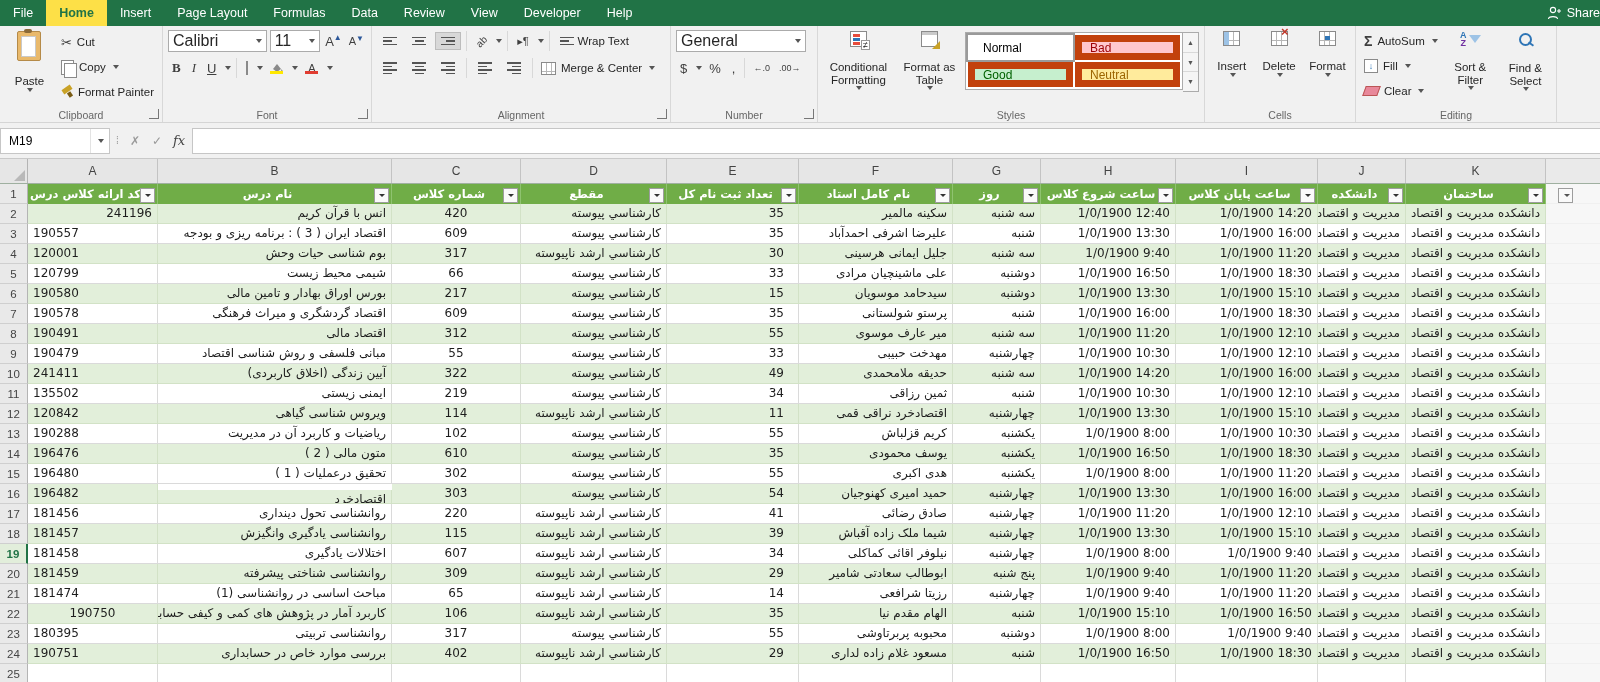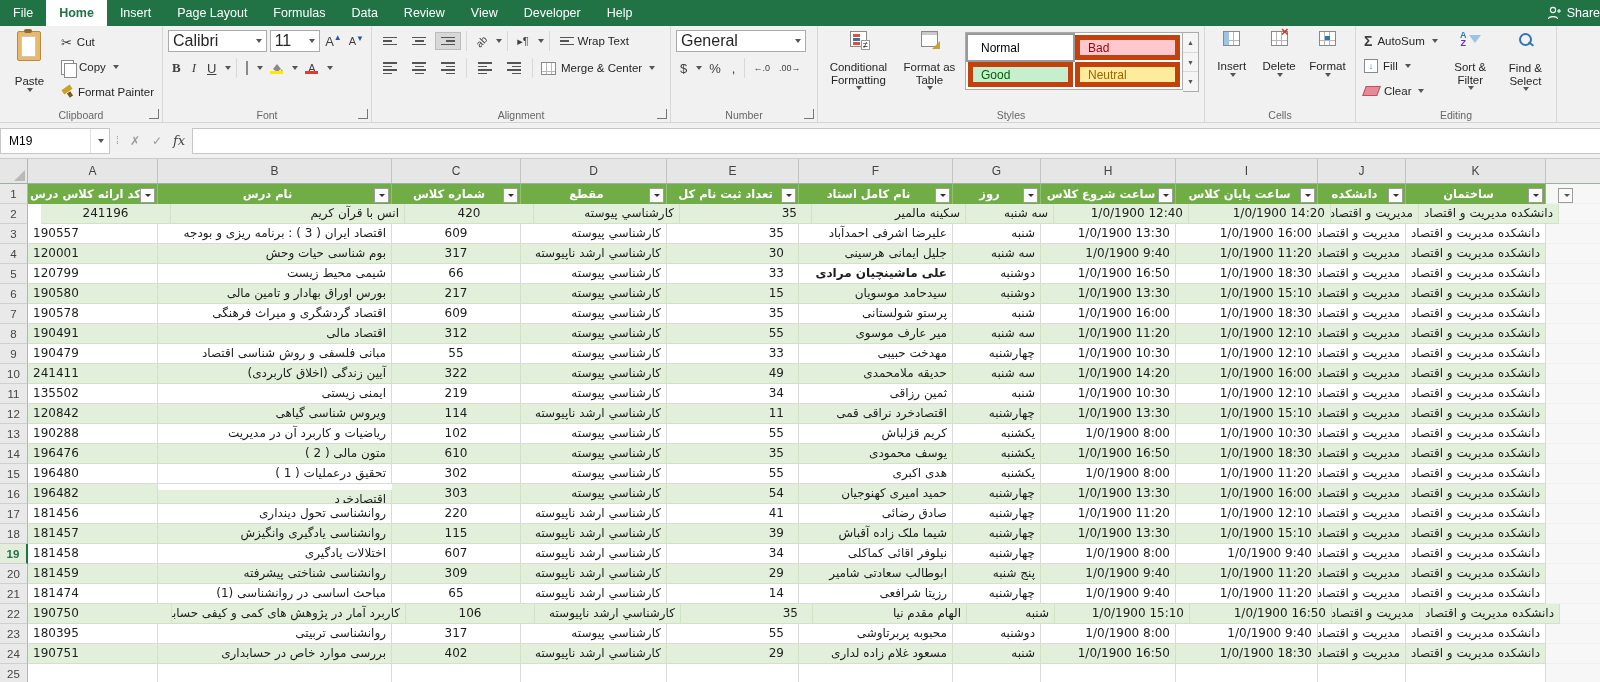--- a/index.html
+++ b/index.html
@@ -2,21 +2,21 @@
 <html style="--green: #217346; --thead: #70AD47; --band: #E2EFDA;"><head>
 <meta charset="utf-8">
 <style>
   html,body{margin:0;padding:0;}
   body{font-family:"Liberation Sans",sans-serif;-webkit-font-smoothing:antialiased;}
   .app{position:relative;width:1600px;height:682px;overflow:hidden;background:#fff;}
 
   
   .tabbar{height:26px;background:var(--green,#217346);display:flex;align-items:stretch;color:#fff;font-size:12.5px;position:relative;}
   .rtab{padding:0 13px;display:flex;align-items:center;cursor:default;white-space:nowrap;}
-  .rtab.active{background:#ffffff;color:var(--green,#217346);font-weight:bold;}
+  .rtab.active{background:#fde047;color:var(--green,#217346);font-weight:bold;}
   .tellme{display:flex;align-items:center;gap:6px;padding:0 12px;white-space:nowrap;}
   .share{position:absolute;right:-8px;top:0;height:26px;display:flex;align-items:center;gap:5px;padding:0 8px;white-space:nowrap;}
 
   
   .ribbon{height:96px;background:#f1f1f1;border-bottom:1px solid #d5d5d5;display:flex;align-items:stretch;font-size:11.5px;color:#262626;}
   .group{position:relative;border-right:1px solid #d8d8d8;padding:3px 5px 17px 5px;display:flex;gap:4px;}
   .glabel{position:absolute;bottom:1px;left:0;right:0;text-align:center;font-size:10.5px;color:#666;}
   .launcher{position:absolute;right:3px;bottom:3px;width:9px;height:9px;border-right:1.5px solid #777;border-bottom:1.5px solid #777;}
   .col{display:flex;flex-direction:column;justify-content:flex-start;gap:3px;}
   .rowline{display:flex;align-items:center;gap:3px;height:24px;}
@@ -59,21 +59,21 @@
   .grid-ic.blue:after{content:"";position:absolute;left:0;top:0;width:5px;height:13px;background:#9dc3e6;}
   .grid-ic.red:after{content:"×";position:absolute;right:-2px;top:-6px;color:#c0392b;font-weight:bold;font-size:13px;}
   .grid-ic.fmt:after{content:"";position:absolute;left:5px;top:4px;width:5px;height:4px;background:#2e75b6;}
   .cf-ic{width:15px;height:14px;border:1px solid #8a8a8a;background:#fff;position:relative;}
   .cf-ic:before{content:"";position:absolute;left:2px;top:2px;width:7px;height:2.5px;background:#e74c3c;box-shadow:0 4px 0 #2e75b6,0 8px 0 #e74c3c;}
   .cf-ic:after{content:"≠";position:absolute;right:-4px;bottom:-4px;font-size:9px;background:#fff;border:1px solid #999;line-height:8px;padding:0 1px;}
   .fat-ic{width:15px;height:14px;border:1px solid #8a8a8a;background:#fff;position:relative;}
   .fat-ic:before{content:"";position:absolute;left:0;top:0;right:0;height:3px;background:#c9c9c9;}
   .fat-ic:after{content:"";position:absolute;right:-3px;bottom:-3px;width:0;height:0;border-left:8px solid transparent;border-bottom:8px solid #c9a227;}
   .gal{background:#fff;border:1px solid #ababab;display:grid;grid-template-columns:1fr 1fr;gap:2px;padding:2px;width:218px;height:58px;box-sizing:border-box;}
-  .gcell{font-size:12px;display:flex;align-items:center;padding:0 8px;border:5px solid #c2410c;white-space:nowrap;overflow:hidden;}
+  .gcell{font-size:12px;display:flex;align-items:center;padding:0 8px;border:7px solid #c2410c;white-space:nowrap;overflow:hidden;}
   .gcell.sel{outline:2px solid #9a9a9a;border-color:#fff;}
   .galscroll{display:flex;flex-direction:column;width:15px;height:58px;border:1px solid #ababab;border-left:none;background:#f5f5f5;}
   .galscroll div{flex:1;display:flex;align-items:center;justify-content:center;font-size:7px;color:#555;border-bottom:1px solid #d9d9d9;}
   .sigma{font-size:14px;font-weight:bold;color:#3f3f3f;}
   .fill-ic{width:12px;height:12px;border:1px solid #8a8a8a;background:#fff;display:flex;align-items:center;justify-content:center;font-size:9px;color:#2e75b6;font-weight:bold;}
   .eraser{width:13px;height:8px;background:#e8889a;border:1px solid #b55;transform:skewX(-20deg);}
   .az{display:flex;flex-direction:column;line-height:8px;font-size:9px;font-weight:bold;}
   .az .a{color:#2e75b6;} .az .z{color:#7030a0;}
   .funnel{width:0;height:0;border-left:6px solid transparent;border-right:6px solid transparent;border-top:8px solid #9dc3e6;margin-left:2px;}
   .mag{width:9px;height:9px;border:2px solid #2e75b6;border-radius:50%;position:relative;}
@@ -516,21 +516,21 @@
             </div>
           </div>
           <div class="rowfill">
             <div class="extrafilter">
               <span class="dd" style="border-left-width:3px;border-right-width:3px;border-top-width:3.5px;"></span>
             </div>
           </div>
         </div>
         <div class="srow">
           <div class="gut">2</div>
-          <div class="cell band" style="width: 130px; text-align: center; margin-left: 13px;">241196</div>
+          <div class="cell band" style="width: 130px; text-align: right;">241196</div>
           <div class="cell band" dir="rtl" style="width: 234px; text-align: right;">انس با قرآن کریم</div>
           <div class="cell band" style="width: 129px; text-align: center;">420</div>
           <div class="cell band" dir="rtl" style="width: 146px; text-align: right;">کارشناسي پیوسته</div>
           <div class="cell band" style="width: 132px; text-align: right; padding-right: 14px;">35</div>
           <div class="cell band" dir="rtl" style="width: 154px; text-align: right;">سکینه مالمیر</div>
           <div class="cell band" dir="rtl" style="width: 88px; text-align: right;">سه شنبه</div>
           <div class="cell band" style="width: 135px; text-align: right;">1/0/1900 12:40</div>
           <div class="cell band" style="width: 142px; text-align: right;">1/0/1900 14:20</div>
           <div class="cell band" dir="rtl" style="width: 88px; text-align: right;">مدیریت و اقتصاد</div>
           <div class="cell band" dir="rtl" style="width: 140px; text-align: right;">دانشکده مدیریت و اقتصاد</div>
@@ -566,21 +566,21 @@
           <div class="cell band" dir="rtl" style="width: 140px; text-align: right;">دانشکده مدیریت و اقتصاد</div>
           <div class="rowfill"></div>
         </div>
         <div class="srow">
           <div class="gut">5</div>
           <div class="cell" style="width: 130px; text-align: left;">120799</div>
           <div class="cell" dir="rtl" style="width: 234px; text-align: right;">شیمی محیط زیست</div>
           <div class="cell" style="width: 129px; text-align: center;">66</div>
           <div class="cell" dir="rtl" style="width: 146px; text-align: right;">کارشناسي پیوسته</div>
           <div class="cell" style="width: 132px; text-align: right; padding-right: 14px;">33</div>
-          <div class="cell" dir="rtl" style="width: 154px; text-align: right; font-weight: bold;">علی ماشینچیان مرادی</div>
+          <div class="cell" dir="rtl" style="width: 154px; text-align: right;">علی ماشینچیان مرادی</div>
           <div class="cell" dir="rtl" style="width: 88px; text-align: right;">دوشنبه</div>
           <div class="cell" style="width: 135px; text-align: right;">1/0/1900 16:50</div>
           <div class="cell" style="width: 142px; text-align: right;">1/0/1900 18:30</div>
           <div class="cell" dir="rtl" style="width: 88px; text-align: right;">مدیریت و اقتصاد</div>
           <div class="cell" dir="rtl" style="width: 140px; text-align: right;">دانشکده مدیریت و اقتصاد</div>
           <div class="rowfill"></div>
         </div>
         <div class="srow">
           <div class="gut">6</div>
           <div class="cell band" style="width: 130px; text-align: left;">190580</div>
@@ -816,21 +816,21 @@
           <div class="cell" dir="rtl" style="width: 154px; text-align: right;">رزیتا شرافعی</div>
           <div class="cell" dir="rtl" style="width: 88px; text-align: right;">چهارشنبه</div>
           <div class="cell" style="width: 135px; text-align: right;">1/0/1900 9:40</div>
           <div class="cell" style="width: 142px; text-align: right;">1/0/1900 11:20</div>
           <div class="cell" dir="rtl" style="width: 88px; text-align: right;">مدیریت و اقتصاد</div>
           <div class="cell" dir="rtl" style="width: 140px; text-align: right;">دانشکده مدیریت و اقتصاد</div>
           <div class="rowfill"></div>
         </div>
         <div class="srow">
           <div class="gut">22</div>
-          <div class="cell band" style="width: 144px; text-align: left;">190750</div>
+          <div class="cell band" style="width: 130px; text-align: center;">190750</div>
           <div class="cell band" dir="rtl" style="width: 234px; text-align: right;">کاربرد آمار در پژوهش های کمی و کیفی حسابداری</div>
           <div class="cell band" style="width: 129px; text-align: center;">106</div>
           <div class="cell band" dir="rtl" style="width: 146px; text-align: right;">کارشناسي ارشد ناپیوسته</div>
           <div class="cell band" style="width: 132px; text-align: right; padding-right: 14px;">35</div>
           <div class="cell band" dir="rtl" style="width: 154px; text-align: right;">الهام مقدم نیا</div>
           <div class="cell band" dir="rtl" style="width: 88px; text-align: right;">شنبه</div>
           <div class="cell band" style="width: 135px; text-align: right;">1/0/1900 15:10</div>
           <div class="cell band" style="width: 142px; text-align: right;">1/0/1900 16:50</div>
           <div class="cell band" dir="rtl" style="width: 88px; text-align: right;">مدیریت و اقتصاد</div>
           <div class="cell band" dir="rtl" style="width: 140px; text-align: right;">دانشکده مدیریت و اقتصاد</div>

